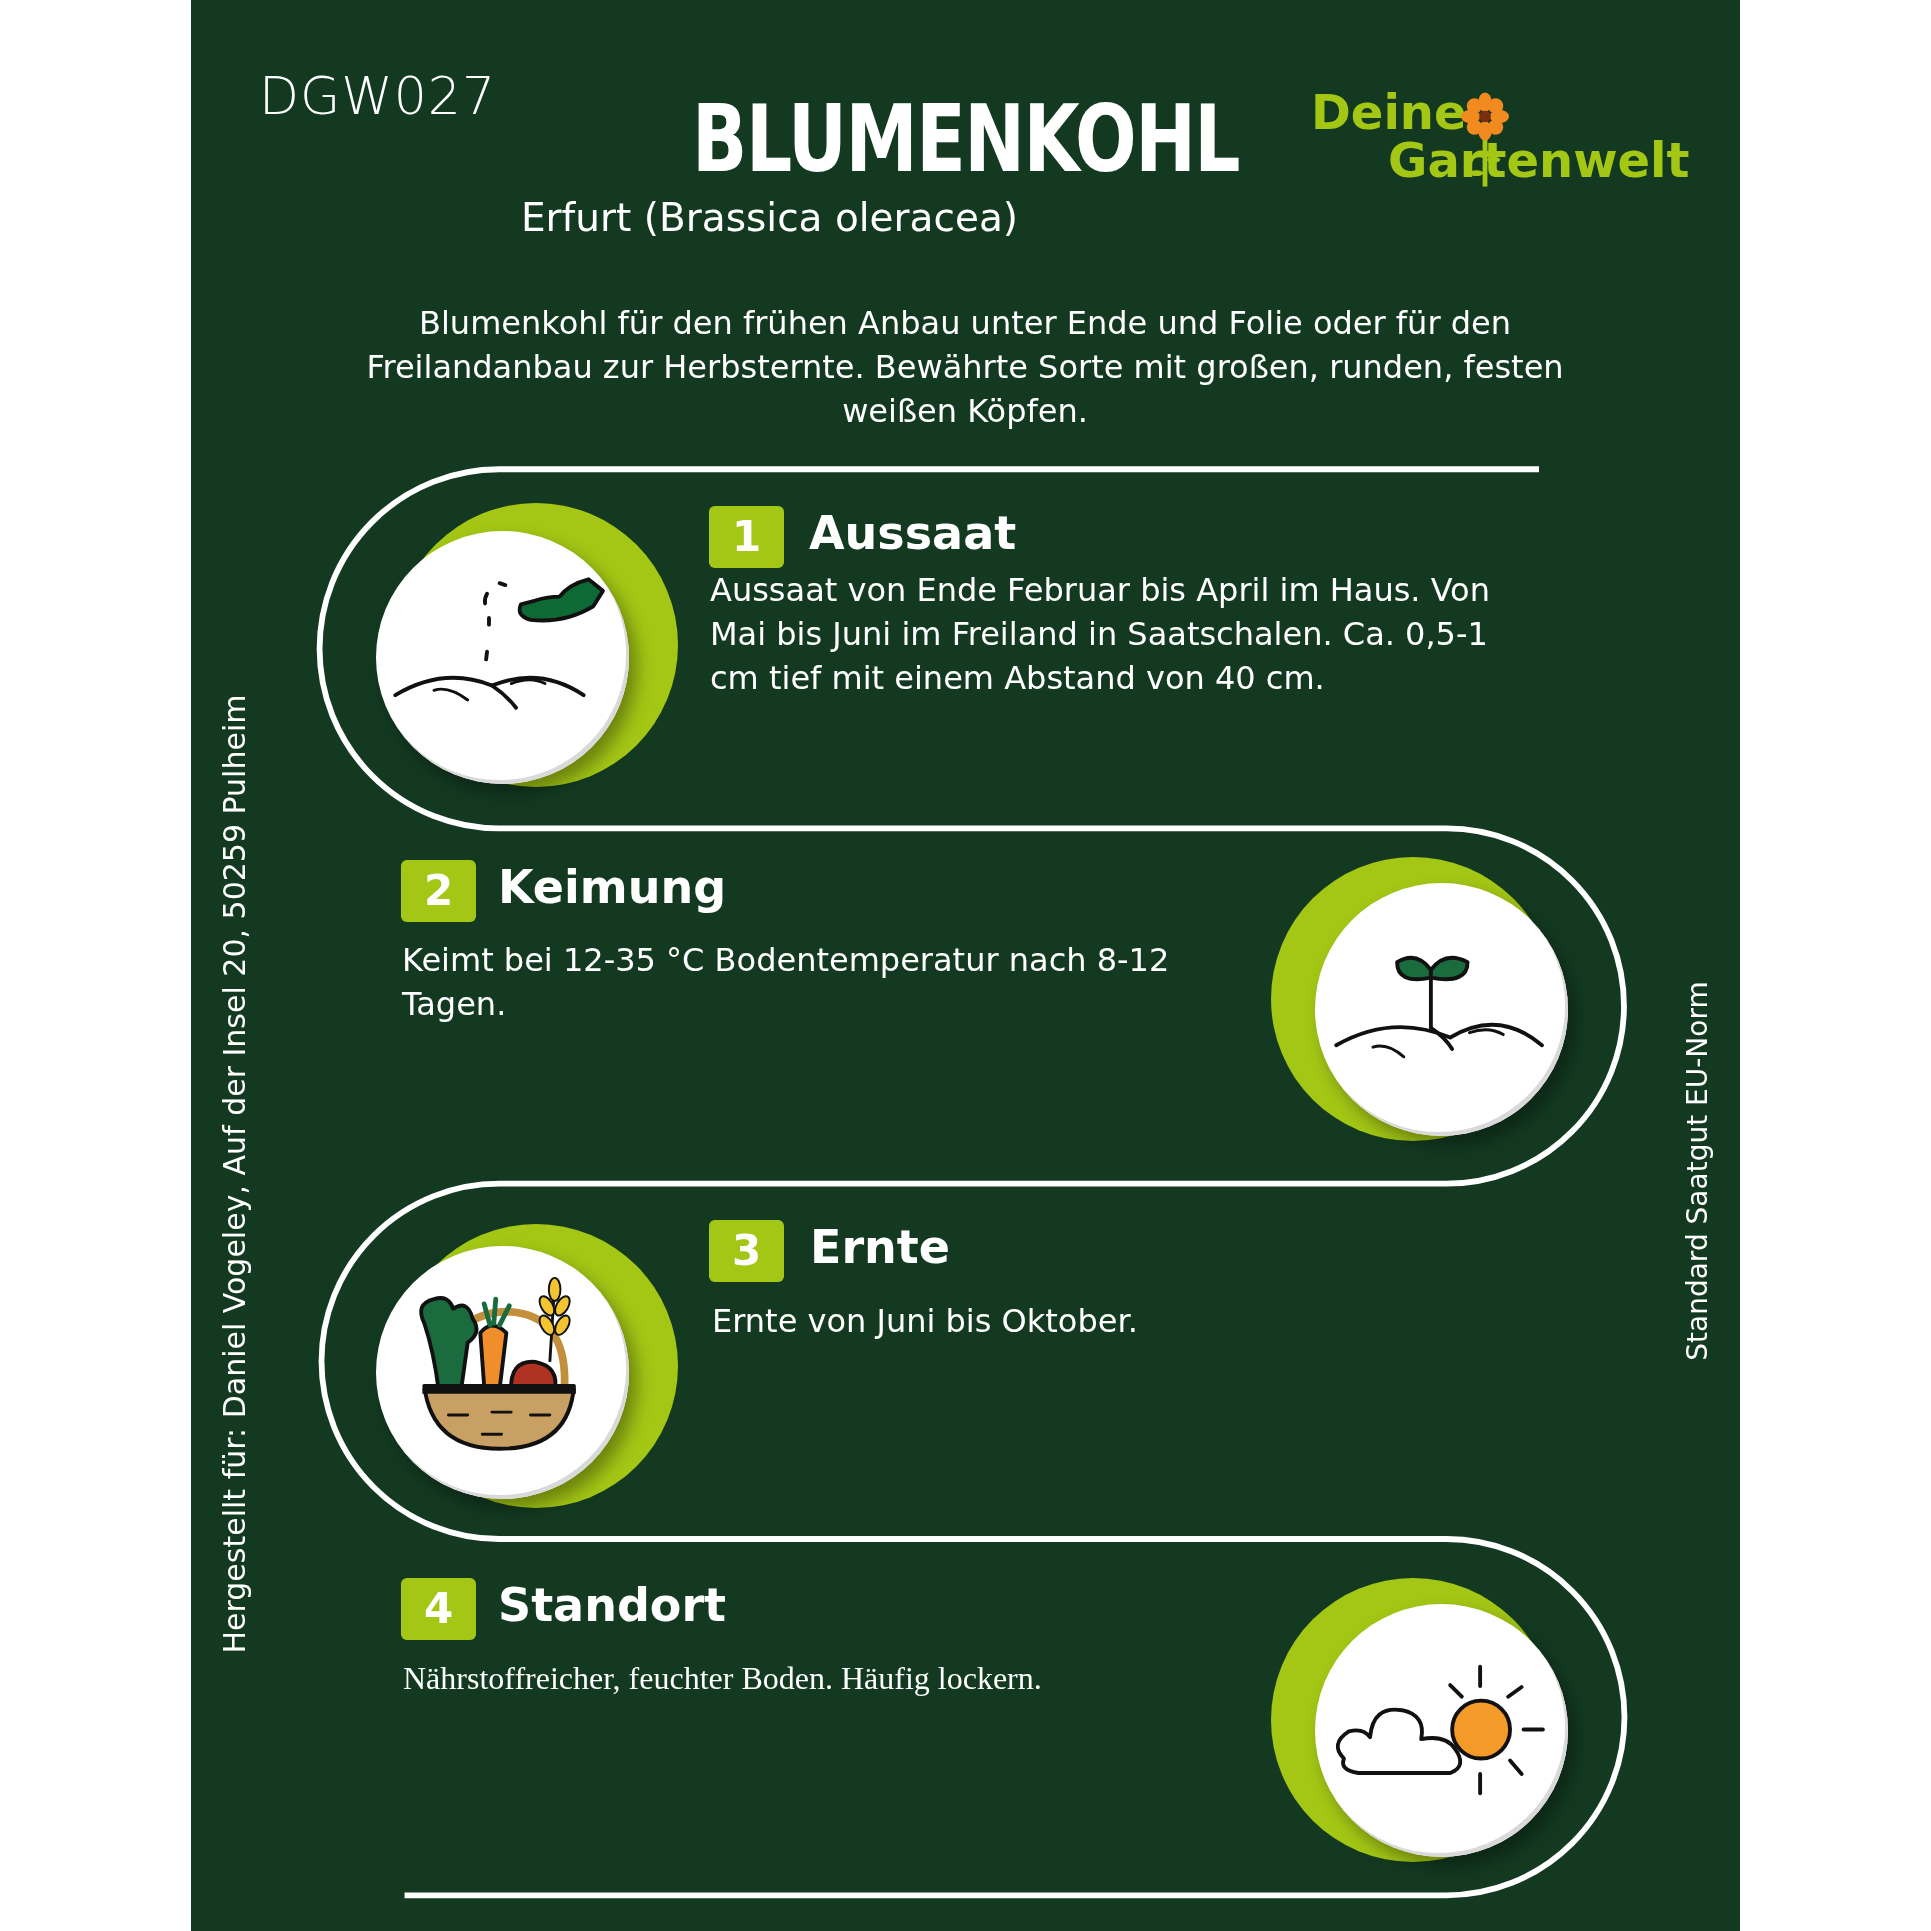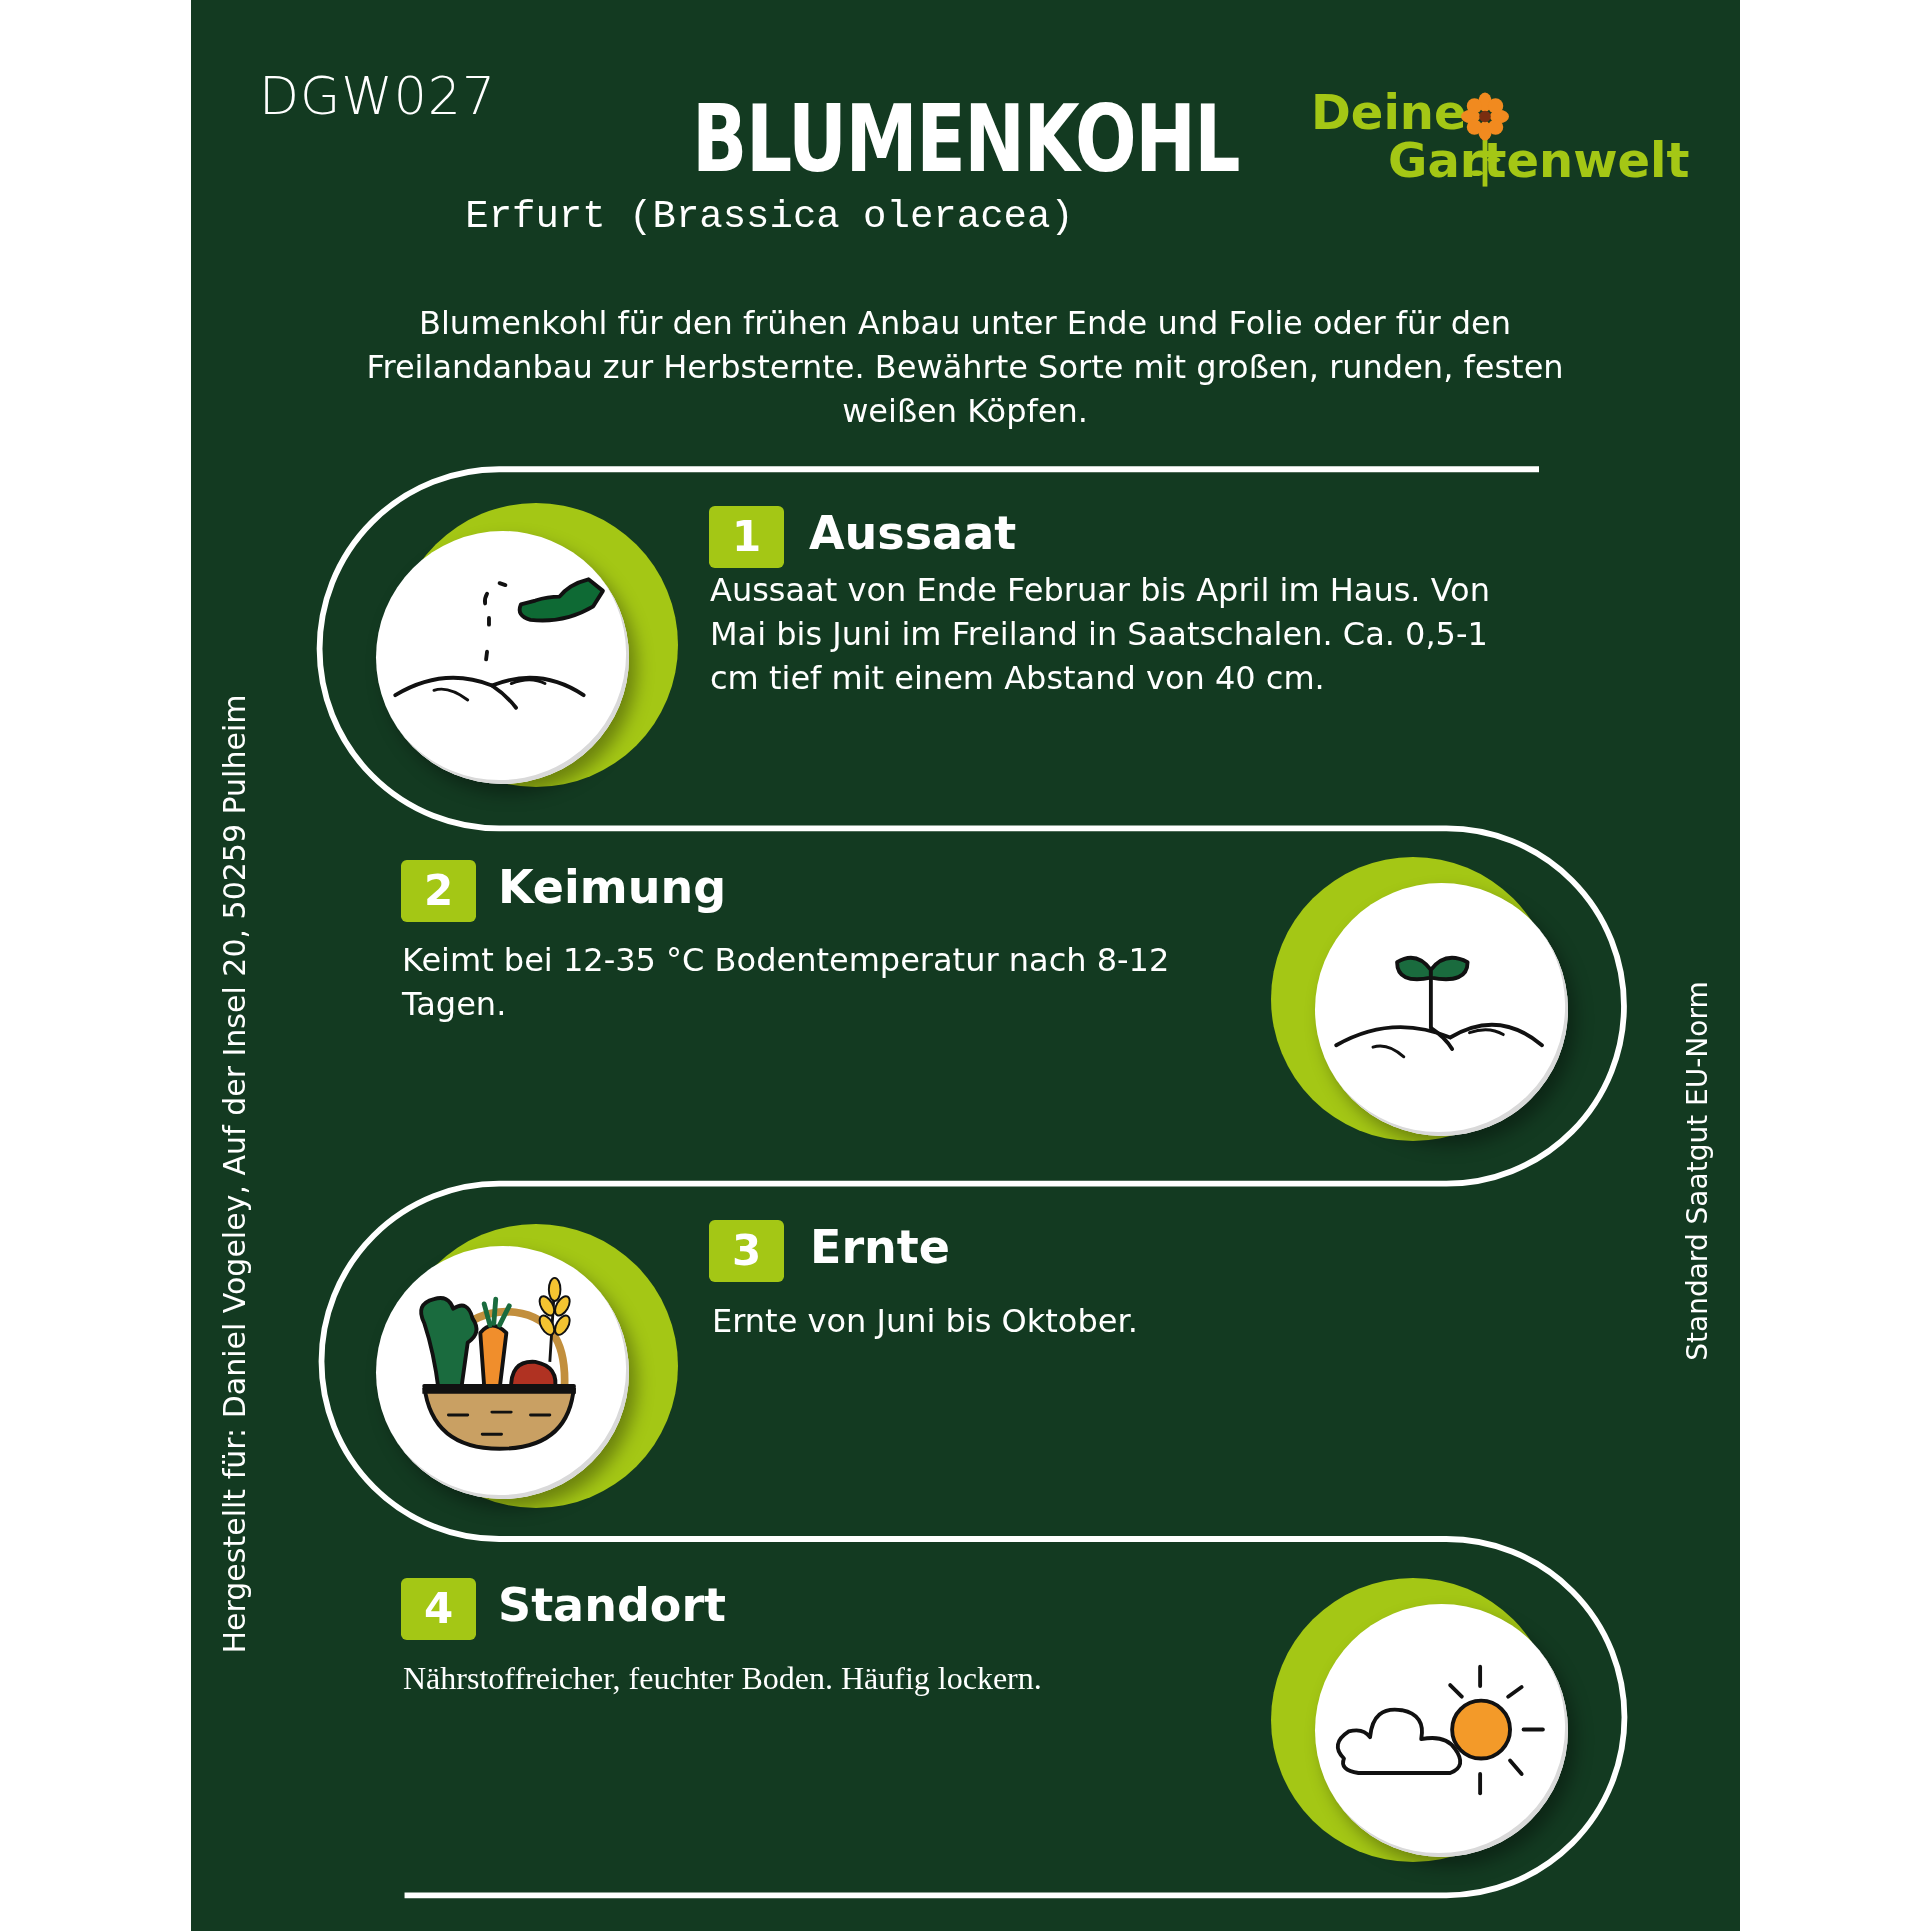--- a/index.html
+++ b/index.html
@@ -1,21 +1,21 @@
 <!DOCTYPE html>
 <html><head>
 <meta charset="utf-8">
 <style>
   html, body { margin:0; padding:0; }
   body { width:1931px; height:1931px; background:#ffffff; position:relative; overflow:hidden; font-family:"DejaVu Sans", sans-serif; }
   .card { position:absolute; left:191px; top:0; width:1549px; height:1931px; background:#133a21; }
   .abs { position:absolute;text-align:center; }
   .code { left:259px; top:66px; font-size:52px; color:#fff; font-family:"DejaVu Sans", sans-serif; font-weight:300; letter-spacing:1px; }
   .title { left:0; width:1931px; top:85px; text-align:center; font-family:"DejaVu Sans", sans-serif; font-weight:bold; font-size:93px; color:#fff; letter-spacing:-1.9px; transform:scaleX(0.78); transform-origin:966px 0; }
-  .subtitle { left:0; width:1539px; top:195px; text-align:center; font-size:39px; color:#fff;font-family:Liberation Mono, monospace; }
+  .subtitle { left:0; width:1539px; top:195px; text-align:center; font-size:39px; color:#fff; }
   .intro { left:328px; width:1274px; top:301px; text-align:center; font-size:32px; line-height:44px; color:#fff; }
   .logo { left:1311px; top:56px; width:406px; height:106px;margin-top:28px; }
   .logo-line1 { position:absolute; left:0; top:0; font-size:48px; font-weight:bold; color:#a4c715; }
   .logo-line2 { position:absolute; left:77px; top:48px; font-size:48px; font-weight:bold; color:#a4c715; }
   .flower { position:absolute; left:150px; top:7.7px; width:48px; height:97px; }
   svg.track { position:absolute; left:0; top:0; }
   .lime { position:absolute; border-radius:50%; background:#a4c715; }
   .whitec { position:absolute; border-radius:50%; background:#ffffff; box-shadow: 7.7px 9.7px 17.4px rgba(0,0,0,0.35), inset -2.9px -3.9px 0 #d9d9d9; }
   .whitec svg { position:absolute; left:0; top:0; }
   .badge { position:absolute; width:75px; height:62px; background:#a4c715; border-radius:5.8px; color:#fff; font-weight:bold; font-size:42px; text-align:center; line-height:62px; }

